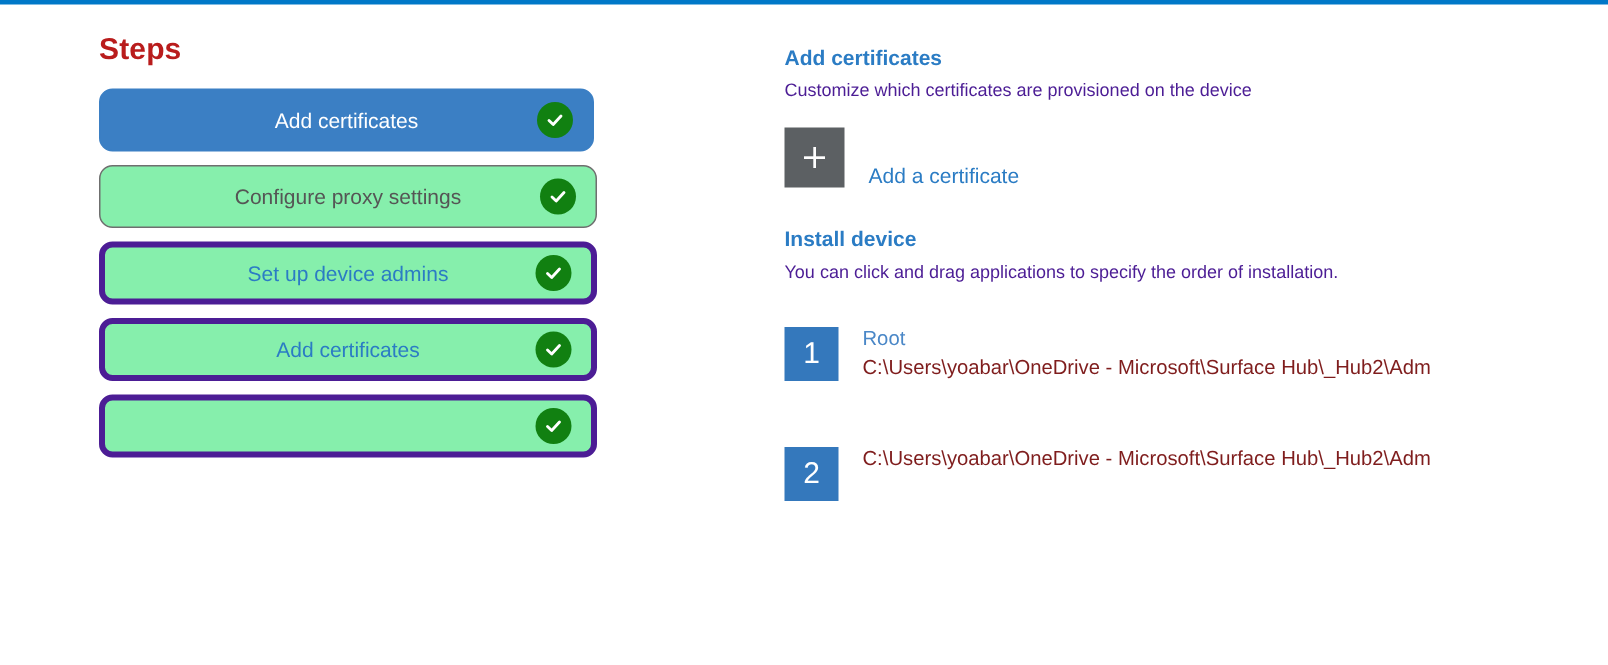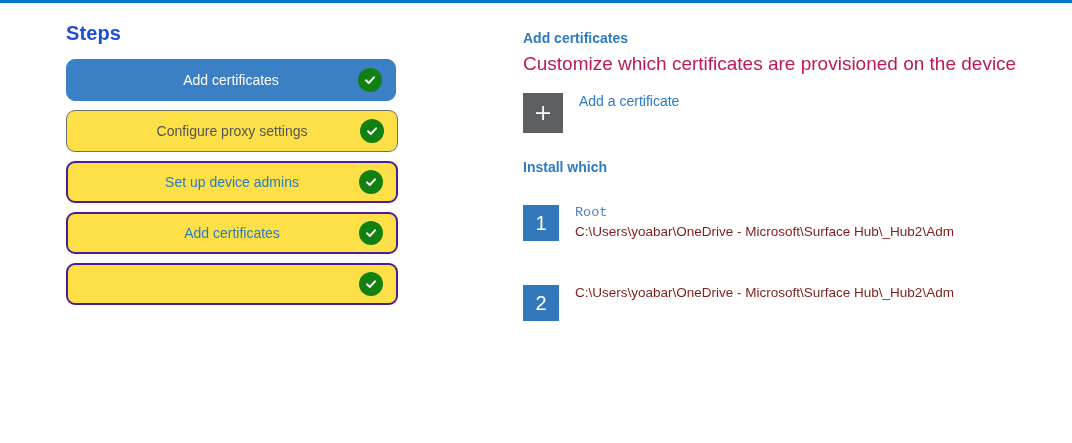--- a/index.html
+++ b/index.html
@@ -30,36 +30,36 @@
   .steps-panel {
     position: absolute;
     left: 66px;
     top: 22px;
     width: 340px;
   }
 
   .steps-title {
     font-size: 20px;
     font-weight: bold;
-    color: #1d4ed8;
+    color: #b91c1c;
     letter-spacing: 0.1px;
     margin-bottom: 14px;
   }
 
   .steps-list {
     display: flex;
     flex-direction: column;
     gap: 9px;
   }
 
   .step-button {
     position: relative;
     height: 42px;
     border-radius: 9px;
-    background: #fde047;
+    background: #86efac;
     display: flex;
     align-items: center;
     justify-content: center;
     font-size: 14px;
     cursor: pointer;
     user-select: none;
   }
 
   .step-button.variant-active {
     background: #3b7fc4;
@@ -68,21 +68,21 @@
     width: 330px;
   }
 
   .step-button.variant-grey {
     border: 1px solid #6f6f6f;
     color: #555555;
     width: 332px;
   }
 
   .step-button.variant-blue {
-    border: 2px solid #4c1d95;
+    border: 4px solid #4c1d95;
     color: #2b7cc4;
     width: 332px;
   }
 
   .step-label {
     pointer-events: none;
   }
 
   .check-badge {
     position: absolute;
@@ -109,28 +109,28 @@
   }
 
   .section-heading {
     font-size: 14px;
     font-weight: bold;
     color: #2b7cc4;
     margin-bottom: 7px;
   }
 
   .section-subtext {
-    font-size: 19px;
-    color: #be185d;
+    font-size: 12px;
+    color: #4c1d95;
     margin-bottom: 18px;
   }
 
   .add-certificate-row {
     display: flex;
-    align-items: flex-start;
+    align-items: flex-end;
     margin-bottom: 26px;
     cursor: pointer;
     width: fit-content;
   }
 
   .plus-tile {
     width: 40px;
     height: 40px;
     background: #5c6063;
     display: flex;
@@ -179,21 +179,20 @@
   .install-text {
     margin-left: 16px;
     overflow: hidden;
     white-space: nowrap;
   }
 
   .install-name {
     font-size: 13.5px;
     color: #4a87c7;
     line-height: 19px;
-    font-family: Liberation Mono, monospace;
   }
 
   .install-path {
     font-size: 13.5px;
     color: #7f1d1d;
     line-height: 19px;
     white-space: nowrap;
   }
 </style>
 </head>
@@ -258,21 +257,22 @@
         <svg width="20" height="20" viewBox="0 0 20 20" aria-hidden="true">
           <rect x="9.2" y="3" width="1.8" height="14" fill="#ffffff"></rect>
           <rect x="3" y="9.2" width="14" height="1.8" fill="#ffffff"></rect>
         </svg>
       </div>
       <div class="add-certificate-label">Add a certificate</div>
     </div>
   </div>
 
   <div class="install-order-block">
-    <div class="section-heading">Install which</div>
+    <div class="section-heading">Install device</div>
+    <div class="section-subtext">You can click and drag applications to specify the order of installation.</div>
 
     <div class="install-list" id="install-list">
         <div class="install-item">
           <div class="order-tile">1</div>
           <div class="install-text">
             <div class="install-name">Root</div>
             <div class="install-path">C:\Users\yoabar\OneDrive - Microsoft\Surface Hub\_Hub2\Adm</div>
           </div>
         </div>
         <div class="install-item">

